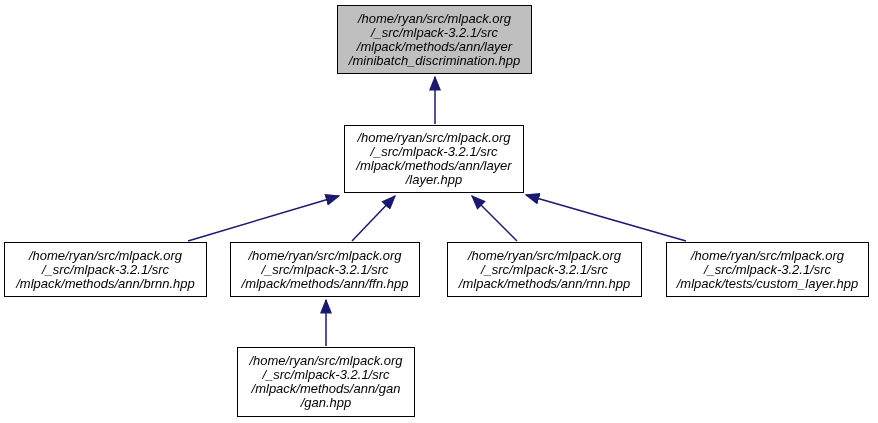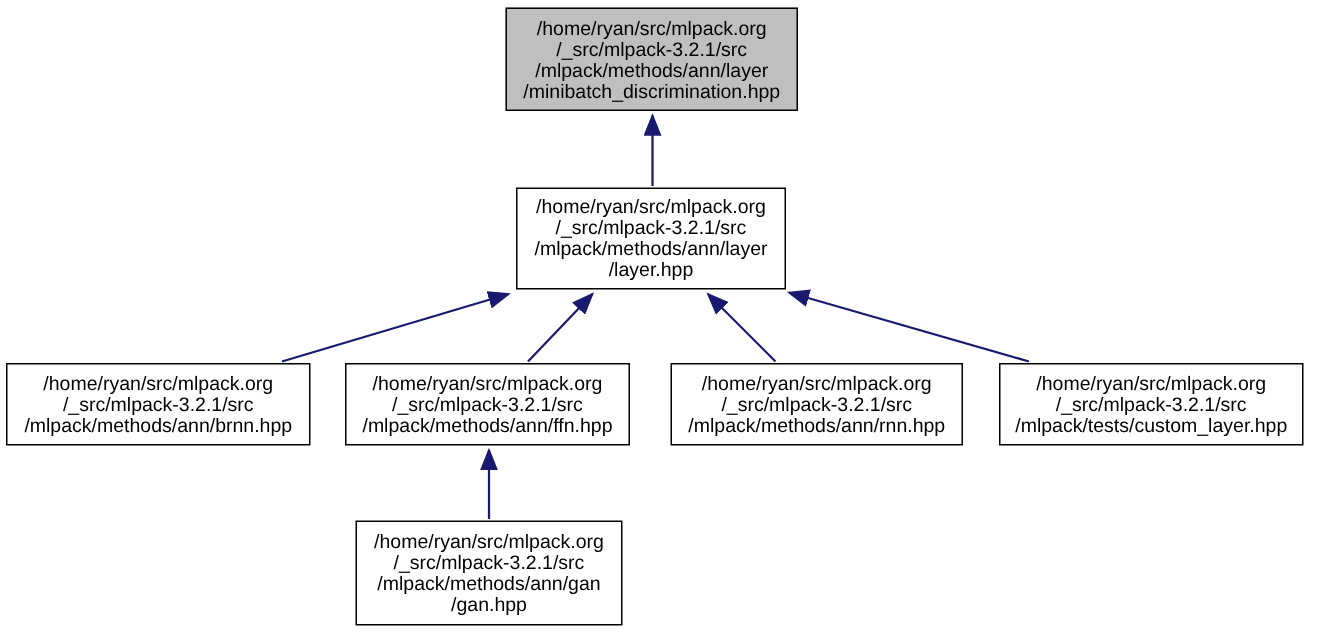--- a/index.html
+++ b/index.html
@@ -50,20 +50,21 @@
     white-space: pre-line;
     cursor: pointer;
   }
   .node.current {
     background: var(--current-fill);
     cursor: default;
   }
   .node .label {
     display: block;
     white-space: pre-line;
+    font-style: italic;
   }
 </style>
 </head>
 <body>
 
 <div class="canvas">
 
   <svg class="edges" viewBox="0 0 878 423" xmlns="http://www.w3.org/2000/svg">
     <defs>
       <marker id="arrow" viewBox="0 0 10 8" refX="9" refY="4" markerWidth="10" markerHeight="8" orient="auto-start-reverse">

